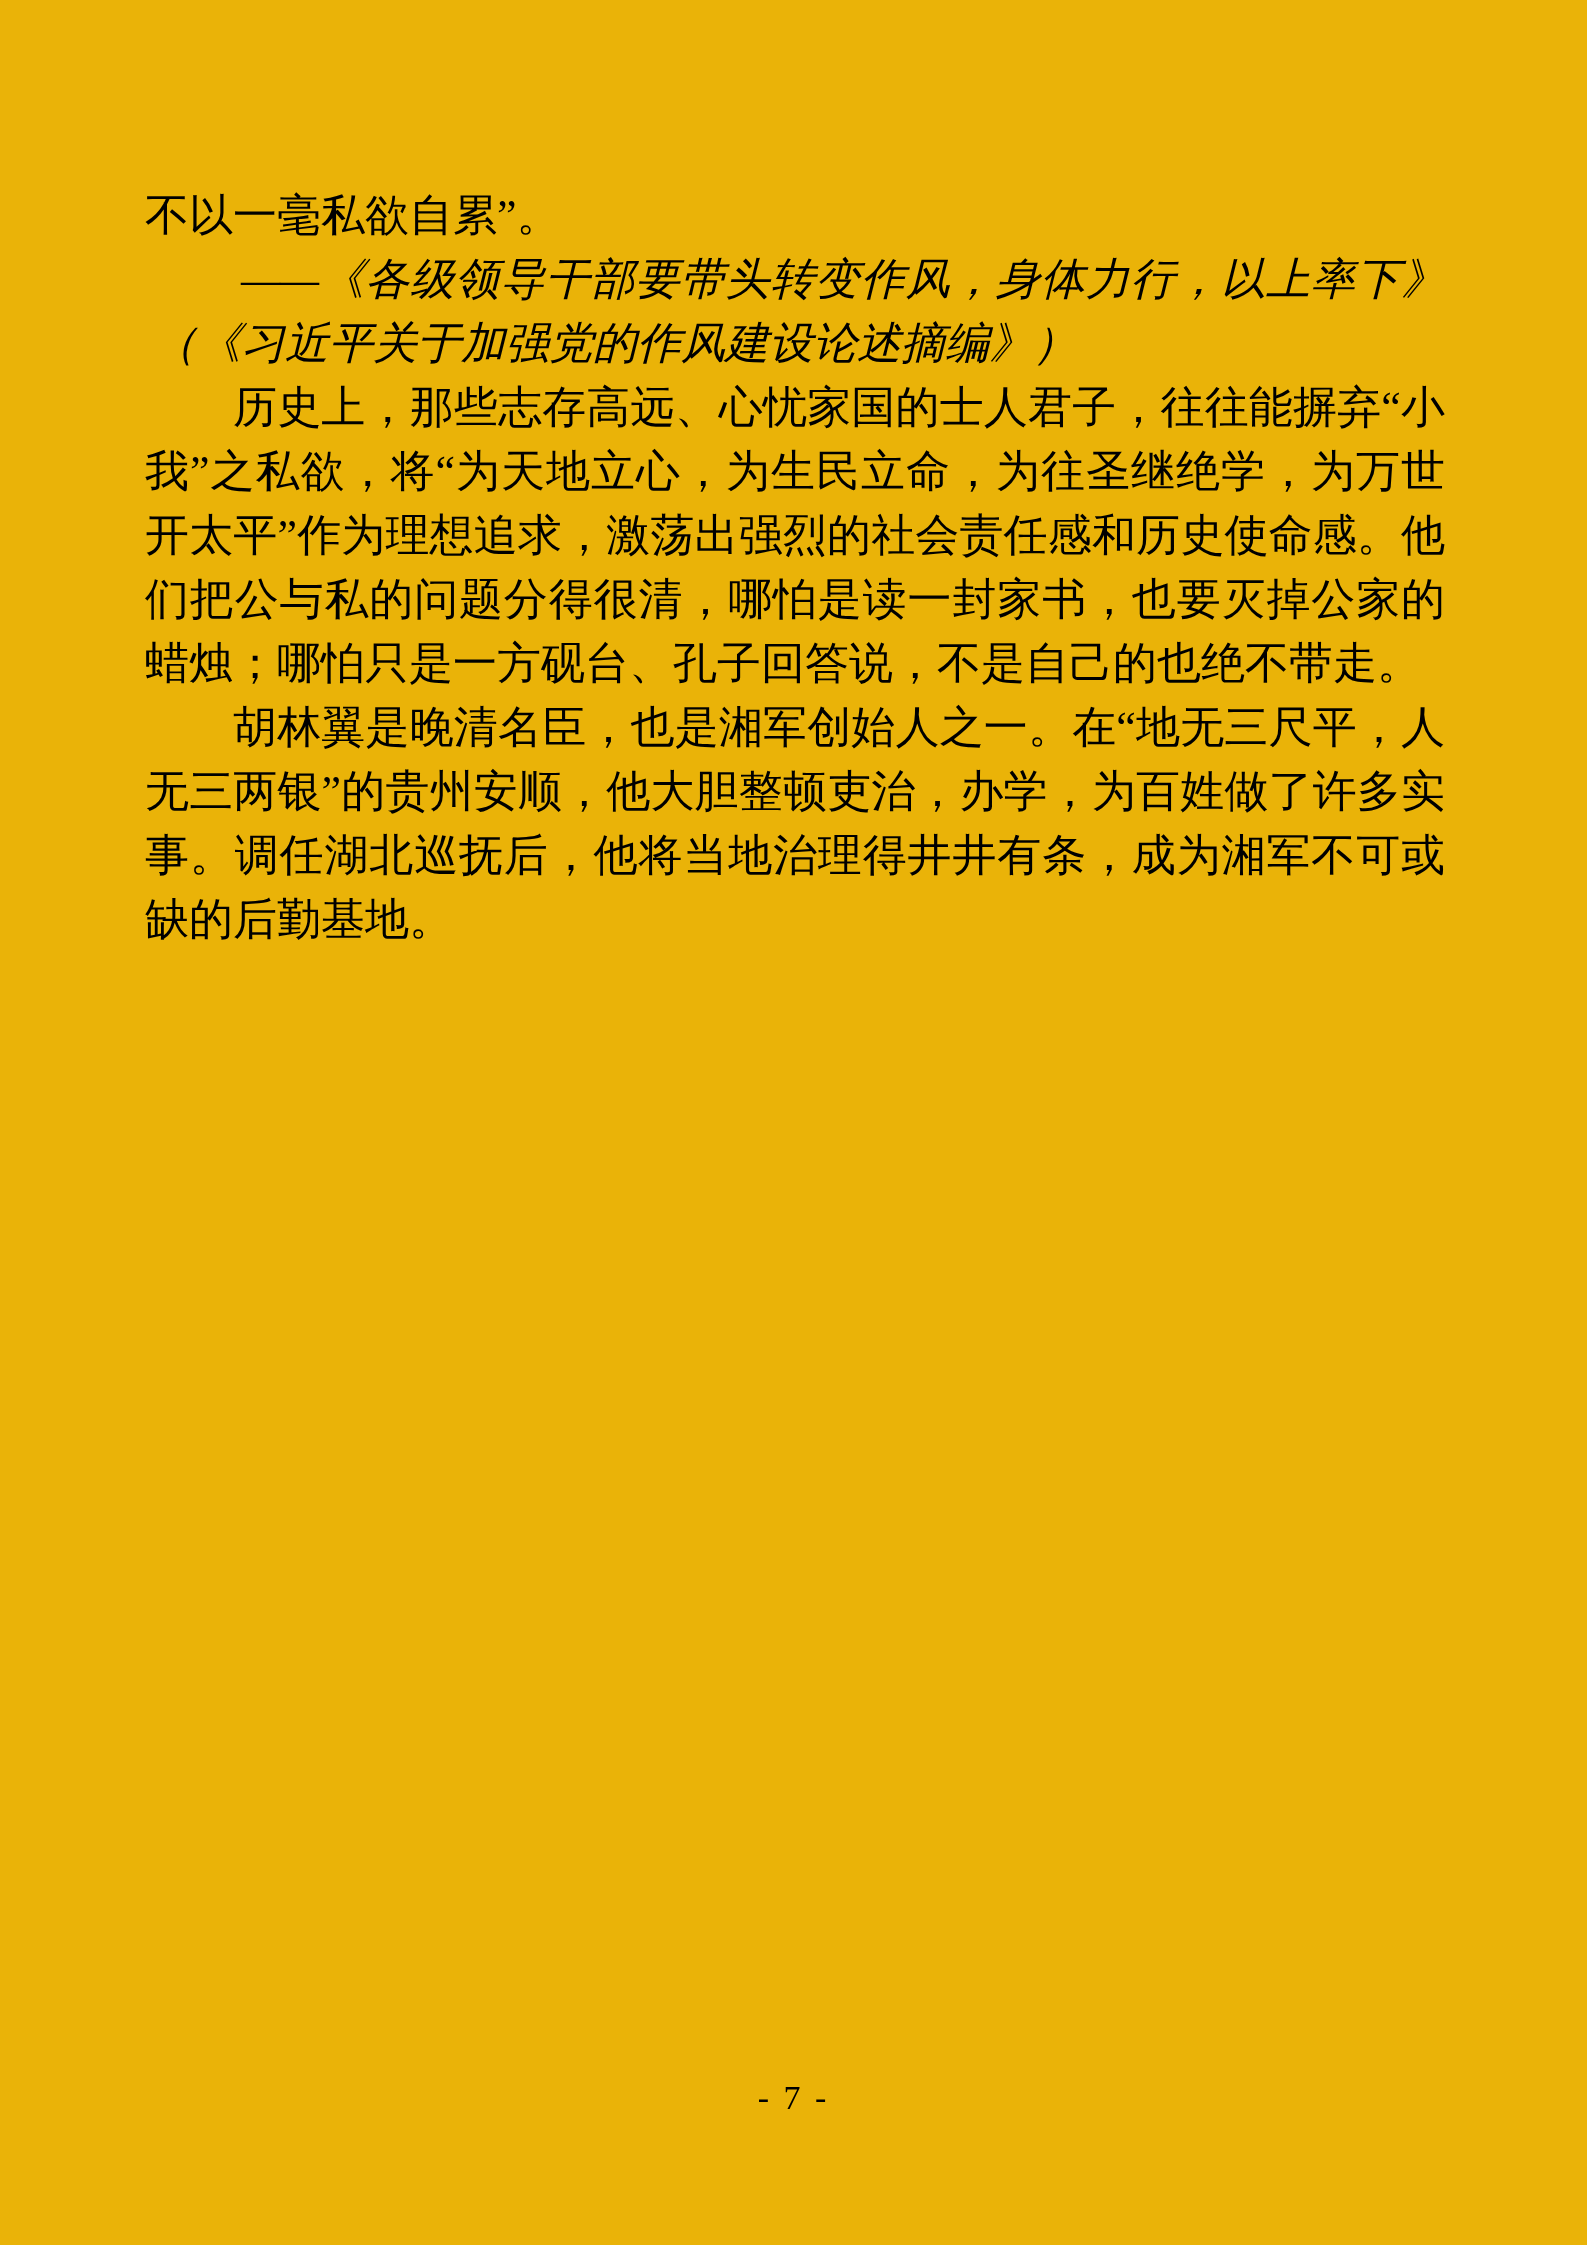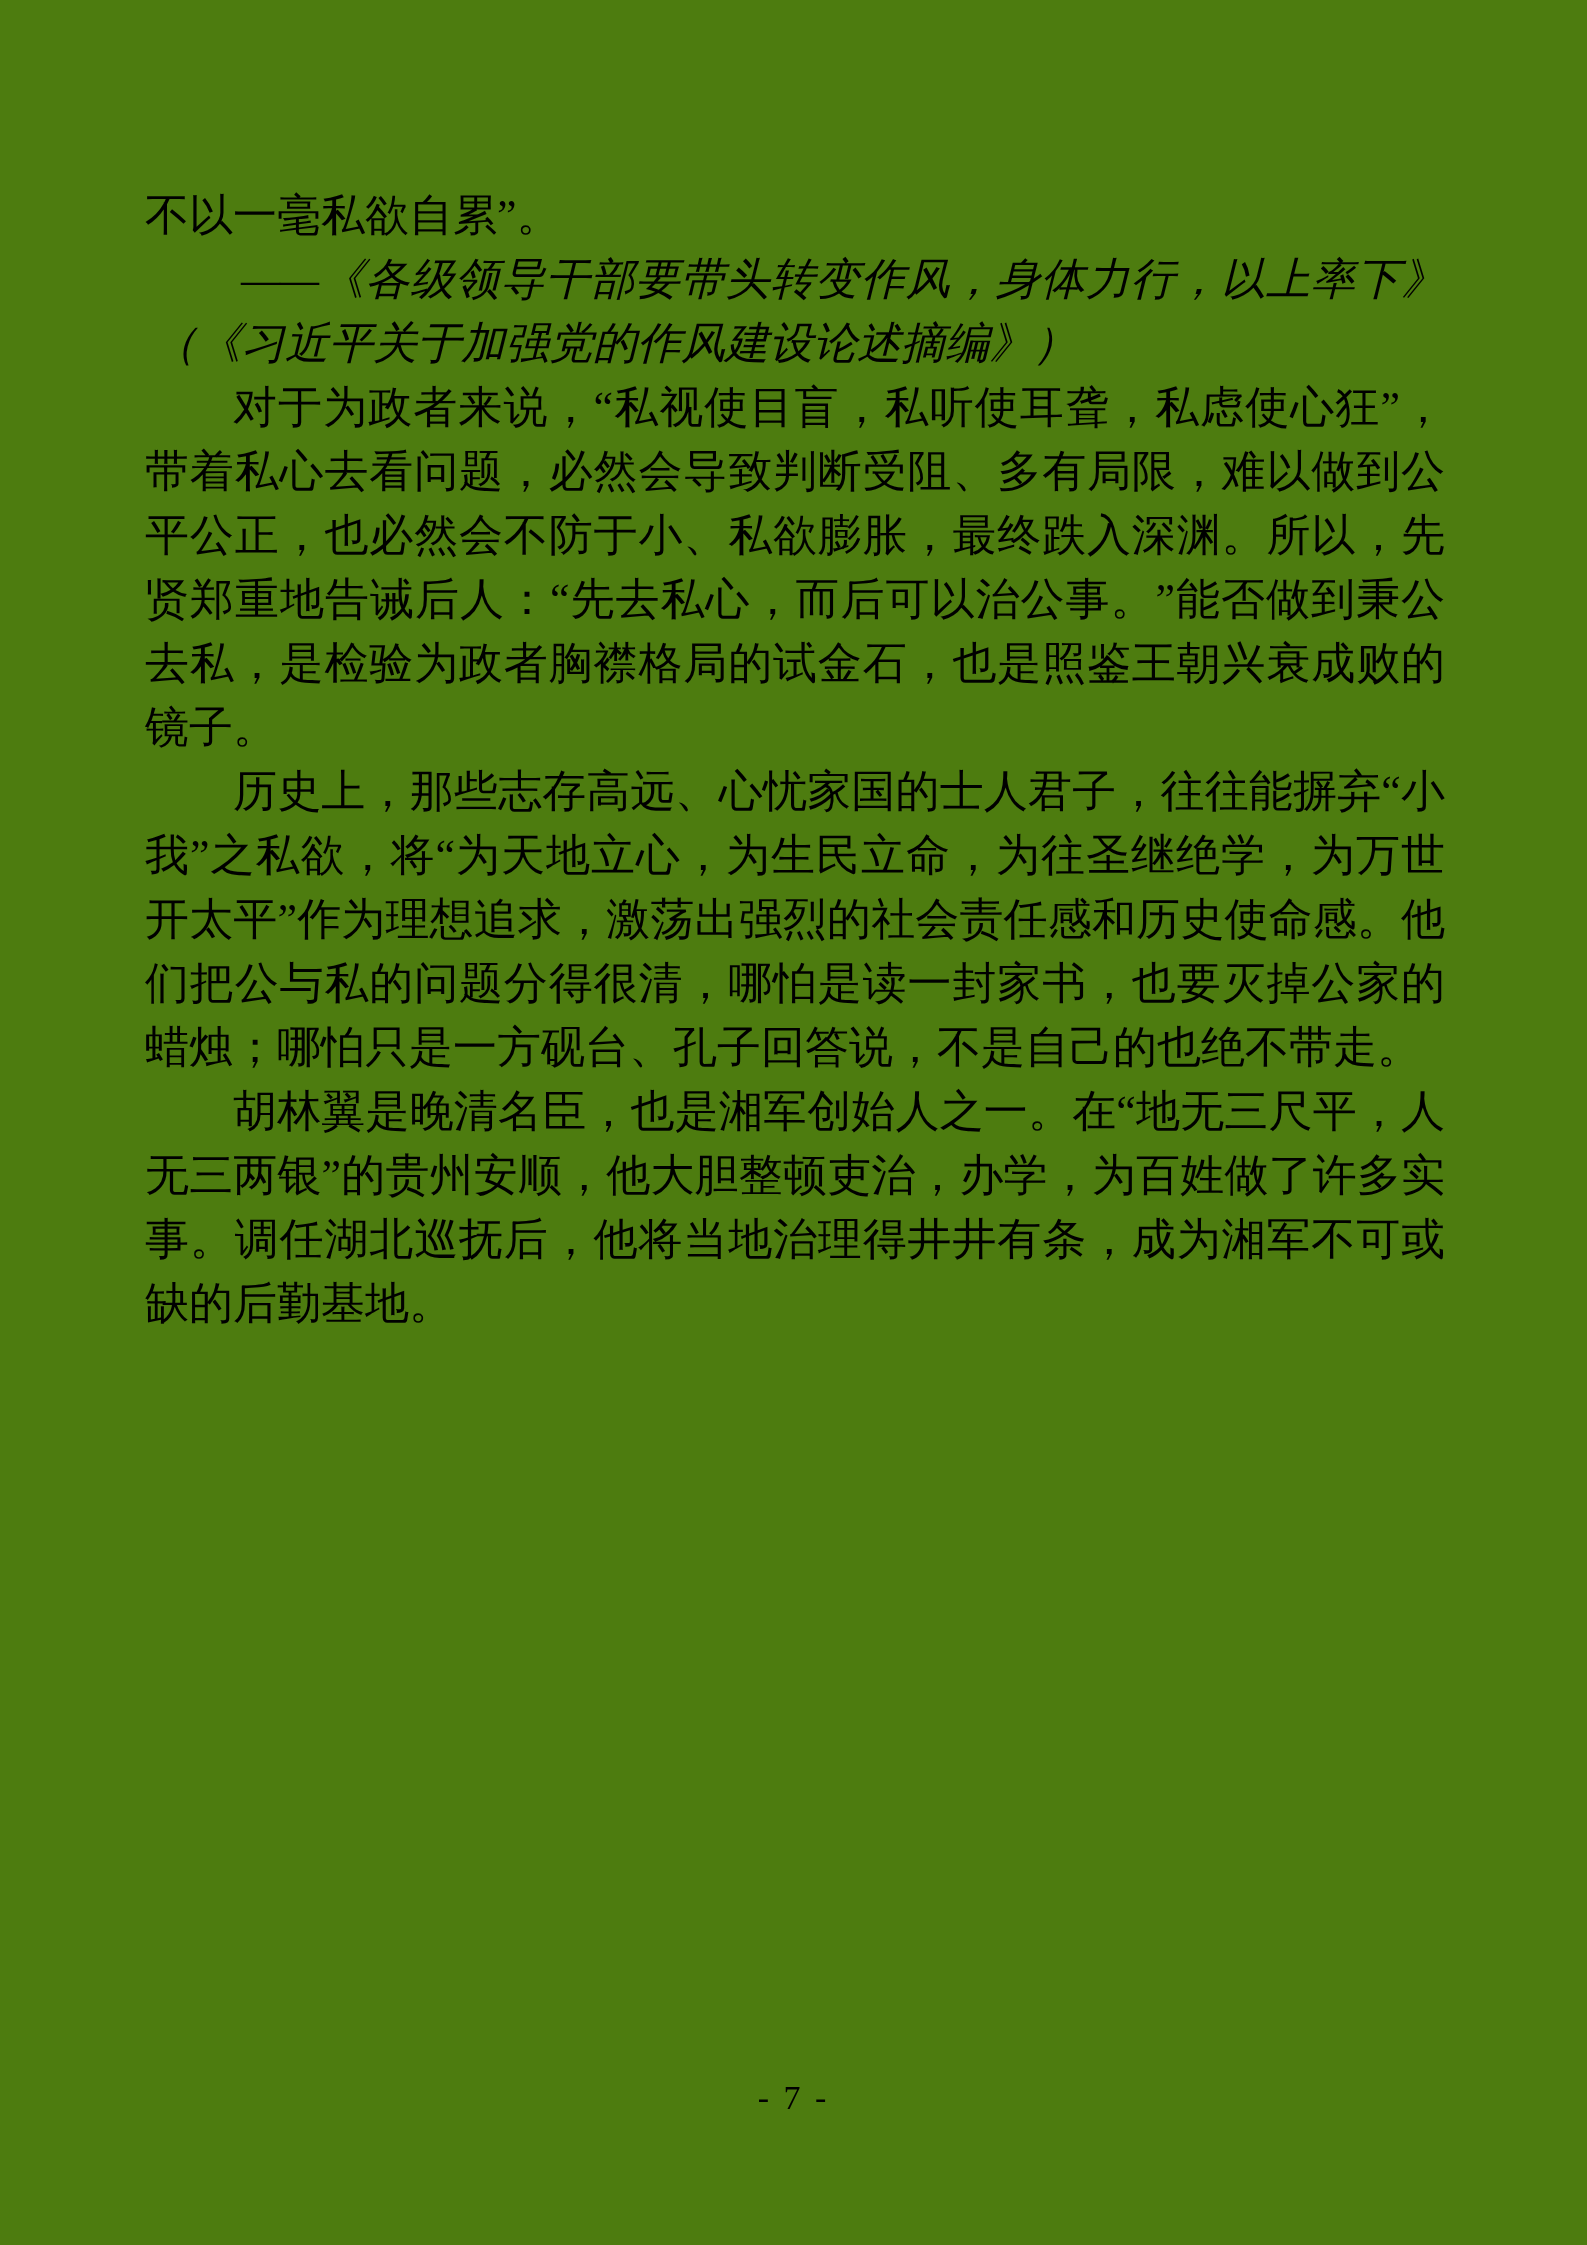--- a/index.html
+++ b/index.html
@@ -4,21 +4,21 @@
 <style>
   html, body {
     margin: 0;
     padding: 0;
     background: #ffffff;
   }
   .page {
     position: relative;
     width: 1587px;
     height: 2245px;
-    background: #4d7c0f;
+    background: #eab308;
     color: #000000;
     font-family: "Liberation Serif", "DejaVu Serif", serif;
     overflow: hidden;
   }
   .content {
     position: absolute;
     left: 145px;
     top: 184px;
     width: 1300px;
     font-size: 44px;
@@ -51,19 +51,18 @@
     color: #000000;
   }
 </style>
 </head>
 <body>
 
 <div class="page">
   <div class="content">
     <p class="para no-indent">不以一毫私欲自累”。</p>
     <p class="para attribution">——《各级领导干部要带头转变作风，身体力行，以上率下》（《习近平关于加强党的作风建设论述摘编》）</p>
-    <p class="para">对于为政者来说，“私视使目盲，私听使耳聋，私虑使心狂”，带着私心去看问题，必然会导致判断受阻、多有局限，难以做到公平公正，也必然会不防于小、私欲膨胀，最终跌入深渊。所以，先贤郑重地告诫后人：“先去私心，而后可以治公事。”能否做到秉公去私，是检验为政者胸襟格局的试金石，也是照鉴王朝兴衰成败的镜子。</p>
     <p class="para">历史上，那些志存高远、心忧家国的士人君子，往往能摒弃“小我”之私欲，将“为天地立心，为生民立命，为往圣继绝学，为万世开太平”作为理想追求，激荡出强烈的社会责任感和历史使命感。他们把公与私的问题分得很清，哪怕是读一封家书，也要灭掉公家的蜡烛；哪怕只是一方砚台、孔子回答说，不是自己的也绝不带走。</p>
     <p class="para">胡林翼是晚清名臣，也是湘军创始人之一。在“地无三尺平，人无三两银”的贵州安顺，他大胆整顿吏治，办学，为百姓做了许多实事。调任湖北巡抚后，他将当地治理得井井有条，成为湘军不可或缺的后勤基地。</p>
   </div>
 
   <div class="page-number">- 7 -</div>
 </div>
 
 </body></html>

